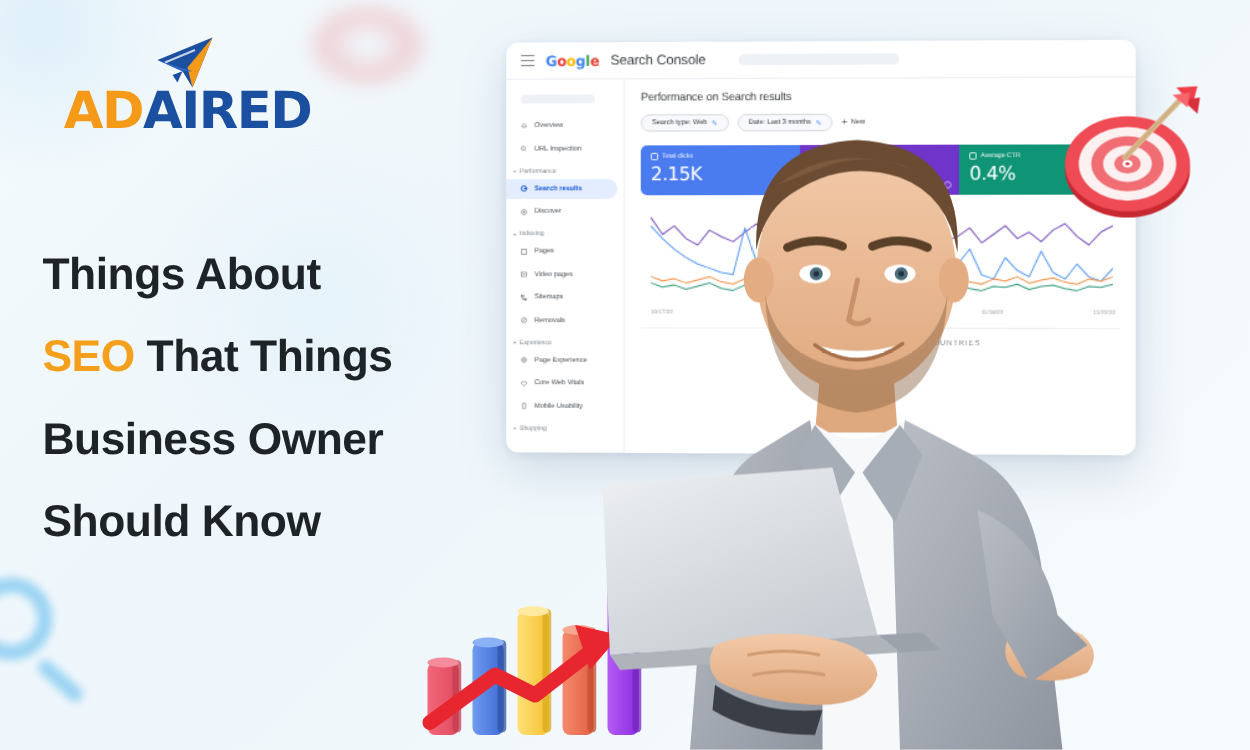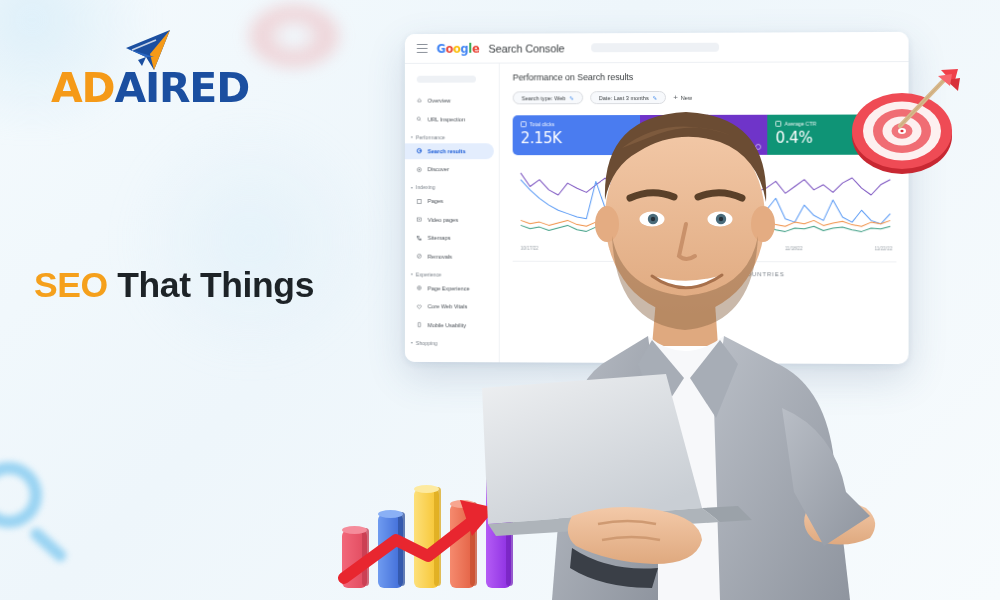--- a/index.html
+++ b/index.html
@@ -179,24 +179,25 @@
     <path d="M6 20 L34 29 L26 29 Z" fill="#2a66c0"></path>
     <path d="M22 38 L26 29 L18 32 Z" fill="#1b4fa0"></path>
     <path d="M12 22 L36 12" stroke="#ffffff" stroke-width="1.6" opacity=".75" fill="none"></path>
   </svg>
   <div class="logo-word">
     <span class="logo-ad">AD</span><span class="logo-ired">AIRED</span>
   </div>
 </div>
 
 <h1 class="headline">
-  <br>
+  <span>Things About</span><br>
   <span class="seo">SEO</span>
   <span>That Things</span><br>
-  <br>
+  <span>Business Owner</span><br>
+  <span>Should Know</span>
 </h1>
 
 <div class="gsc">
 
   <div class="gsc-top">
     <div class="hamburger">
         <i></i>
         <i></i>
         <i></i>
       </div>

